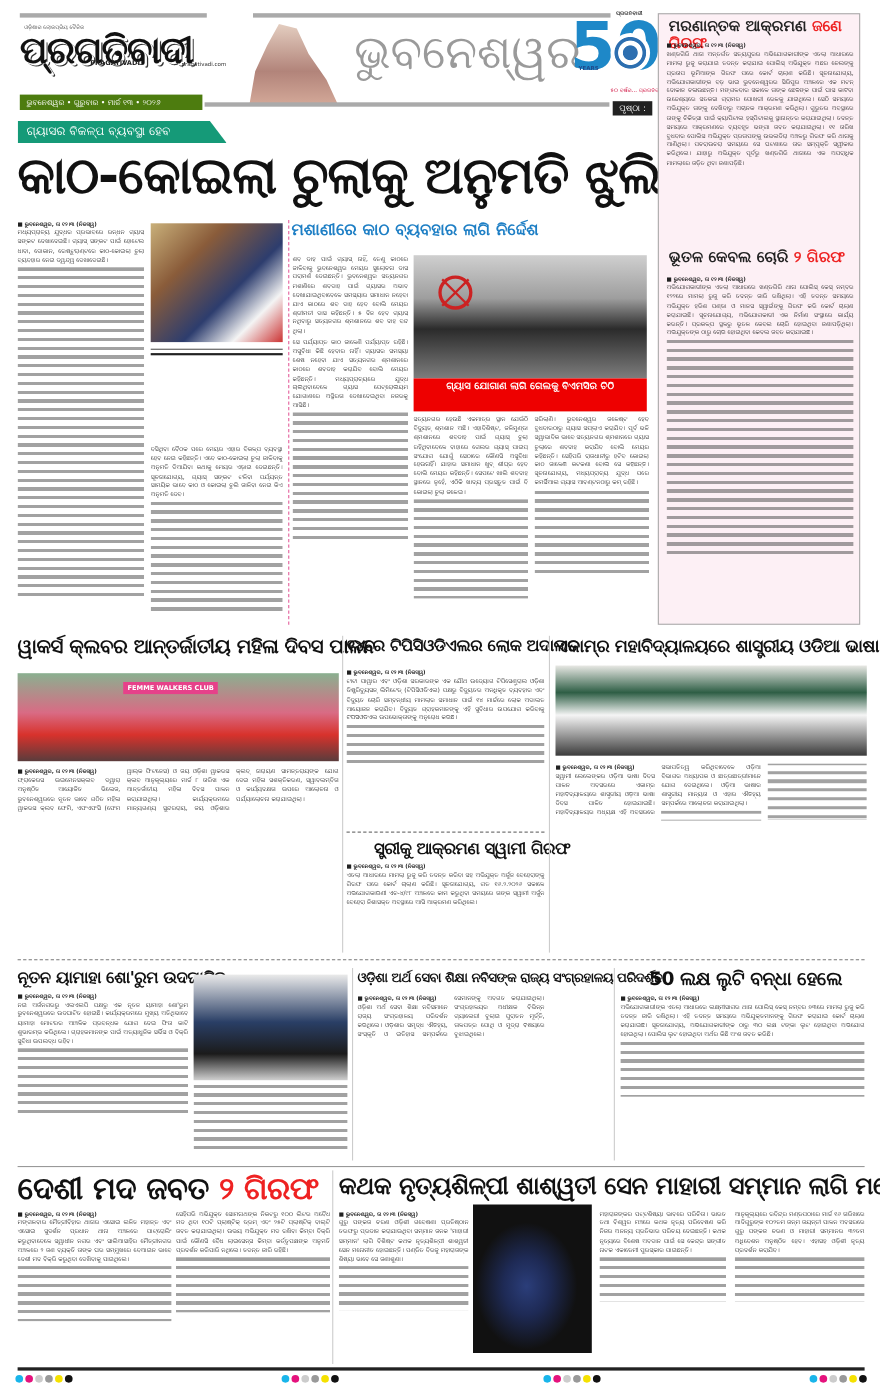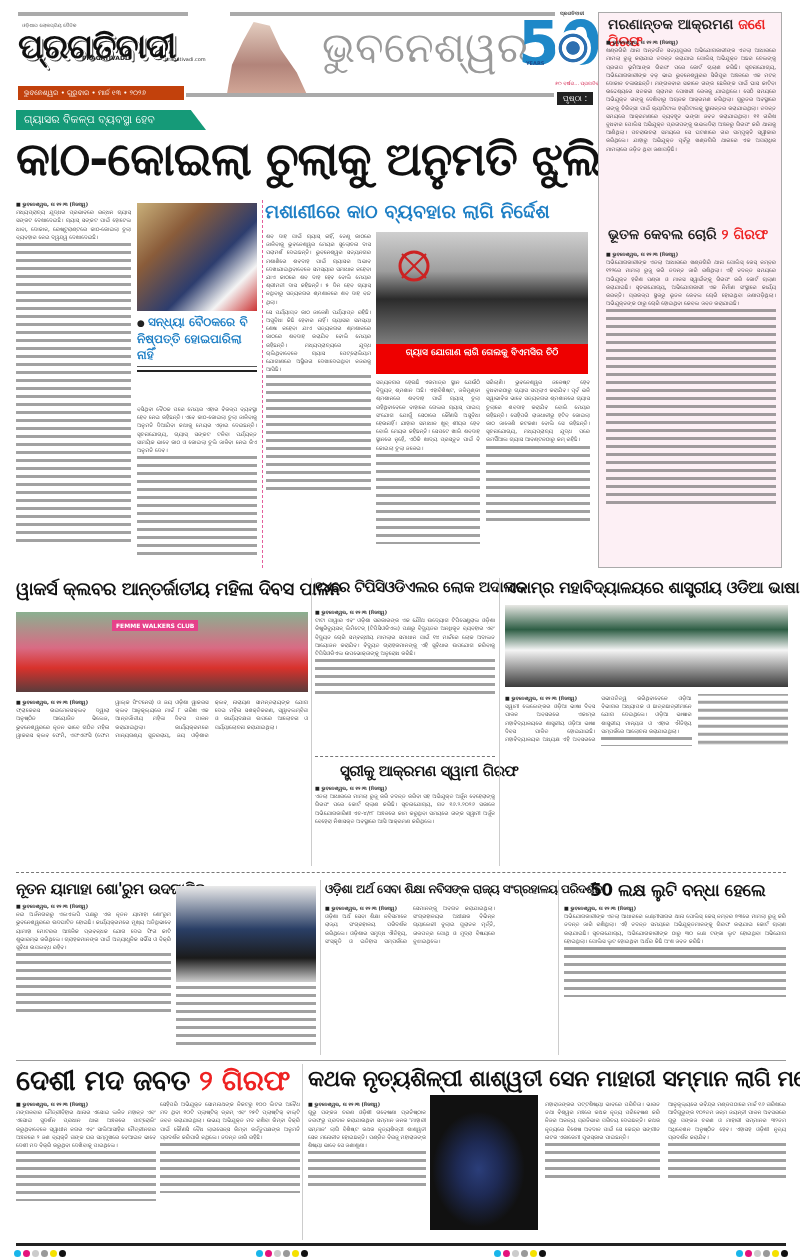--- a/index.html
+++ b/index.html
@@ -12,34 +12,34 @@
 .masthead-eng{left:82px;top:54px;font-size:6px;font-weight:bold;color:#222}
 .masthead-url{left:165px;top:56px;font-size:5px;color:#333}
 .statue{left:205px;top:18px;width:108px;height:78px;background:linear-gradient(180deg,#e8d4c6 0%,#b2847a 60%,#d4a999 100%);clip-path:polygon(20% 100%,25% 60%,35% 30%,45% 5%,60% 10%,70% 40%,85% 70%,95% 100%)}
 .city{left:322px;top:24px;font-size:42px;color:#9a9a9a;font-family:Liberation Sans, sans-serif}
 .fifty{left:518px;top:8px;font-size:60px;font-weight:bold;color:#1e88c8;font-family:"DejaVu Sans",sans-serif}
 .years{left:526px;top:60px;font-size:5px;color:#1e4b8c;font-weight:bold}
 .emblem{left:555px;top:30px;width:36px;height:36px;border-radius:50%;background:radial-gradient(circle,#2d6fb0 25%,#fff 28%,#fff 42%,#2d6fb0 45%,#2d6fb0 55%,#fff 58%);}
 .emblem-label{left:558px;top:88px;font-size:5px;color:#c03;}
 .brand-small{left:560px;top:10px;font-size:5px;color:#333;font-weight:bold}
 .page-no{left:557px;top:92px;width:36px;height:13px;background:#222;color:#fff;font-size:8px;text-align:center;line-height:13px}
-.datebar{left:18px;top:86px;width:166px;height:14px;background:#c2410c;color:#fff;font-size:7px;line-height:14px;padding-left:6px}
+.datebar{left:18px;top:86px;width:166px;height:14px;background:#4d7c0f;color:#fff;font-size:7px;line-height:14px;padding-left:6px}
 .greybar{left:186px;top:93px;width:368px;height:4px;background:#aaa}
 .kicker{left:16px;top:110px;width:190px;height:20px;background:#159a78;color:#fff;font-size:11px;line-height:20px;padding-left:8px;clip-path:polygon(0 0,92% 0,100% 100%,0 100%)}
 .headline{left:16px;top:132px;font-size:46px;font-weight:bold;color:#111;letter-spacing:-1px;white-space:nowrap}
 .sidebar-box{left:598px;top:12px;width:184px;height:556px;background:#fdf0f5;border:1px solid #aaa}
 .sidebar-title{left:608px;top:16px;font-size:14px;font-weight:bold;color:#222}
 .sidebar-title .red{color:#e22}
 .dateline{font-size:5px;color:#222;font-weight:bold}
 .col{font-size:5.5px;line-height:8.2px;color:#333;text-align:justify;overflow:hidden}
 .col p{margin-bottom:2px}
 .lines{background:repeating-linear-gradient(180deg,#555 0,#555 3px,transparent 3px,transparent 8px);opacity:.55}
 .photo{background:#bbb;overflow:hidden}
 .photo-mayor{left:137px;top:203px;width:120px;height:108px;background:linear-gradient(135deg,#c9b07a 0%,#8a5c3a 30%,#2d3d6e 60%,#f4f4f4 80%,#c33 100%)}
-.sub-headline{left:265px;top:200px;font-size:19px;font-weight:bold;color:#1e7fc5;white-space:nowrap}
+.sub-headline{left:265px;top:200px;font-size:15px;font-weight:bold;color:#1e7fc5;white-space:nowrap}
 .dashed-sep{border-left:1px dashed #e45f9c}
 .photo-crem{left:376px;top:232px;width:212px;height:112px;background:linear-gradient(180deg,#cfcfcf 0%,#9e9e9e 35%,#2b2b2b 60%,#7d7d7d 100%)}
 .crem-caption{left:376px;top:344px;width:212px;height:30px;background:#e00;color:#fff;font-size:9px;font-weight:bold;text-align:center;line-height:13px;padding-top:2px}
 .bullet-head{color:#1e7fc5;font-size:12px;font-weight:bold;line-height:16px}
 .bullet-head::before{content:"● ";color:#222;font-size:9px}
 .hr{height:1px;background:#555}
 .section-head{font-size:18px;font-weight:bold;color:#111;white-space:nowrap;letter-spacing:-0.5px}
 .photo-walk{left:16px;top:612px;width:292px;height:80px;background:linear-gradient(180deg,#8ab090 0%,#d96b84 45%,#d8322c 70%,#5a3c3c 100%)}
 .photo-eka{left:505px;top:605px;width:283px;height:82px;background:linear-gradient(180deg,#e8e8e4 0%,#2e5e45 30%,#f5f5f5 55%,#3b3b3b 100%)}
 .photo-yamaha{left:176px;top:886px;width:140px;height:96px;background:linear-gradient(180deg,#eaeaea 0%,#2a3f66 45%,#1b1b1b 75%,#cfcfcf 100%)}
@@ -74,21 +74,20 @@
 <div class="abs headline">କାଠ-କୋଇଲା ଚୁଲାକୁ ଅନୁମତି ଝୁଲିଲା</div>
 
 <div class="abs col" style="left:16px;top:200px;width:115px;height:368px">
   <div class="dateline">■ ଭୁବନେଶ୍ୱର, ତା ୧୨।୩ (ନିଜସ୍ୱ)</div>
   <p>ମଧ୍ୟପ୍ରାଚ୍ୟ ଯୁଦ୍ଧର ପ୍ରଭାବରେ ରନ୍ଧନ ଗ୍ୟାସ୍ ସଙ୍କଟ ଦେଖାଦେଇଛି। ଗ୍ୟାସ୍ ସଙ୍କଟ ପାଇଁ ହୋଟେଲ ଧାବା, ଦୋକାନ, ରେଷ୍ଟୁରାଣ୍ଟରେ କାଠ-କୋଇଲା ଚୁଲା ବ୍ୟବହାର ନେଇ ଦ୍ୱନ୍ଦ୍ୱ ଦେଖାଦେଇଛି।</p>
   <div class="lines" style="height:300px"></div>
 </div>
 
 <div class="abs photo photo-mayor"></div>
 <div class="abs" style="left:137px;top:314px;width:120px">
-  <div class="bullet-head">ସନ୍ଧ୍ୟା ବୈଠକରେ ବି ନିଷ୍ପତ୍ତି ହୋଇପାରିଲା ନାହିଁ</div>
   <div class="hr" style="margin:3px 0"></div>
   <div class="hr" style="margin:3px 0;background:#222;height:2px"></div>
 </div>
 <div class="abs col" style="left:137px;top:405px;width:120px;height:163px">
   <p>ବସିଥିବା ବୈଠକ ପରେ ମେୟର ଏହାର ବିକଳ୍ପ ବ୍ୟବସ୍ଥା ହେବ ନେଇ କହିଛନ୍ତି। ଏବେ କାଠ-କୋଇଲା ଚୁଲା ଜାଳିବାକୁ ଅନୁମତି ଦିଆଯିବା କଥାକୁ ମେୟର ଏଡ଼ାଇ ଦେଇଛନ୍ତି। ସୂଚନାଯୋଗ୍ୟ, ଗ୍ୟାସ୍ ସଙ୍କଟ ଟଳିବା ପର୍ଯ୍ୟନ୍ତ ସାମୟିକ ଭାବେ କାଠ ଓ କୋଇଲା ଚୁଲି ଜାଳିବା ନେଇ କିଏ ଅନୁମତି ଦେବ।</p>
   <div class="lines" style="height:100px"></div>
 </div>
 
 <div class="abs dashed-sep" style="left:262px;top:200px;height:368px"></div>
 <div class="abs sub-headline">ମଶାଣୀରେ କାଠ ବ୍ୟବହାର ଲାଗି ନିର୍ଦ୍ଦେଶ</div>

